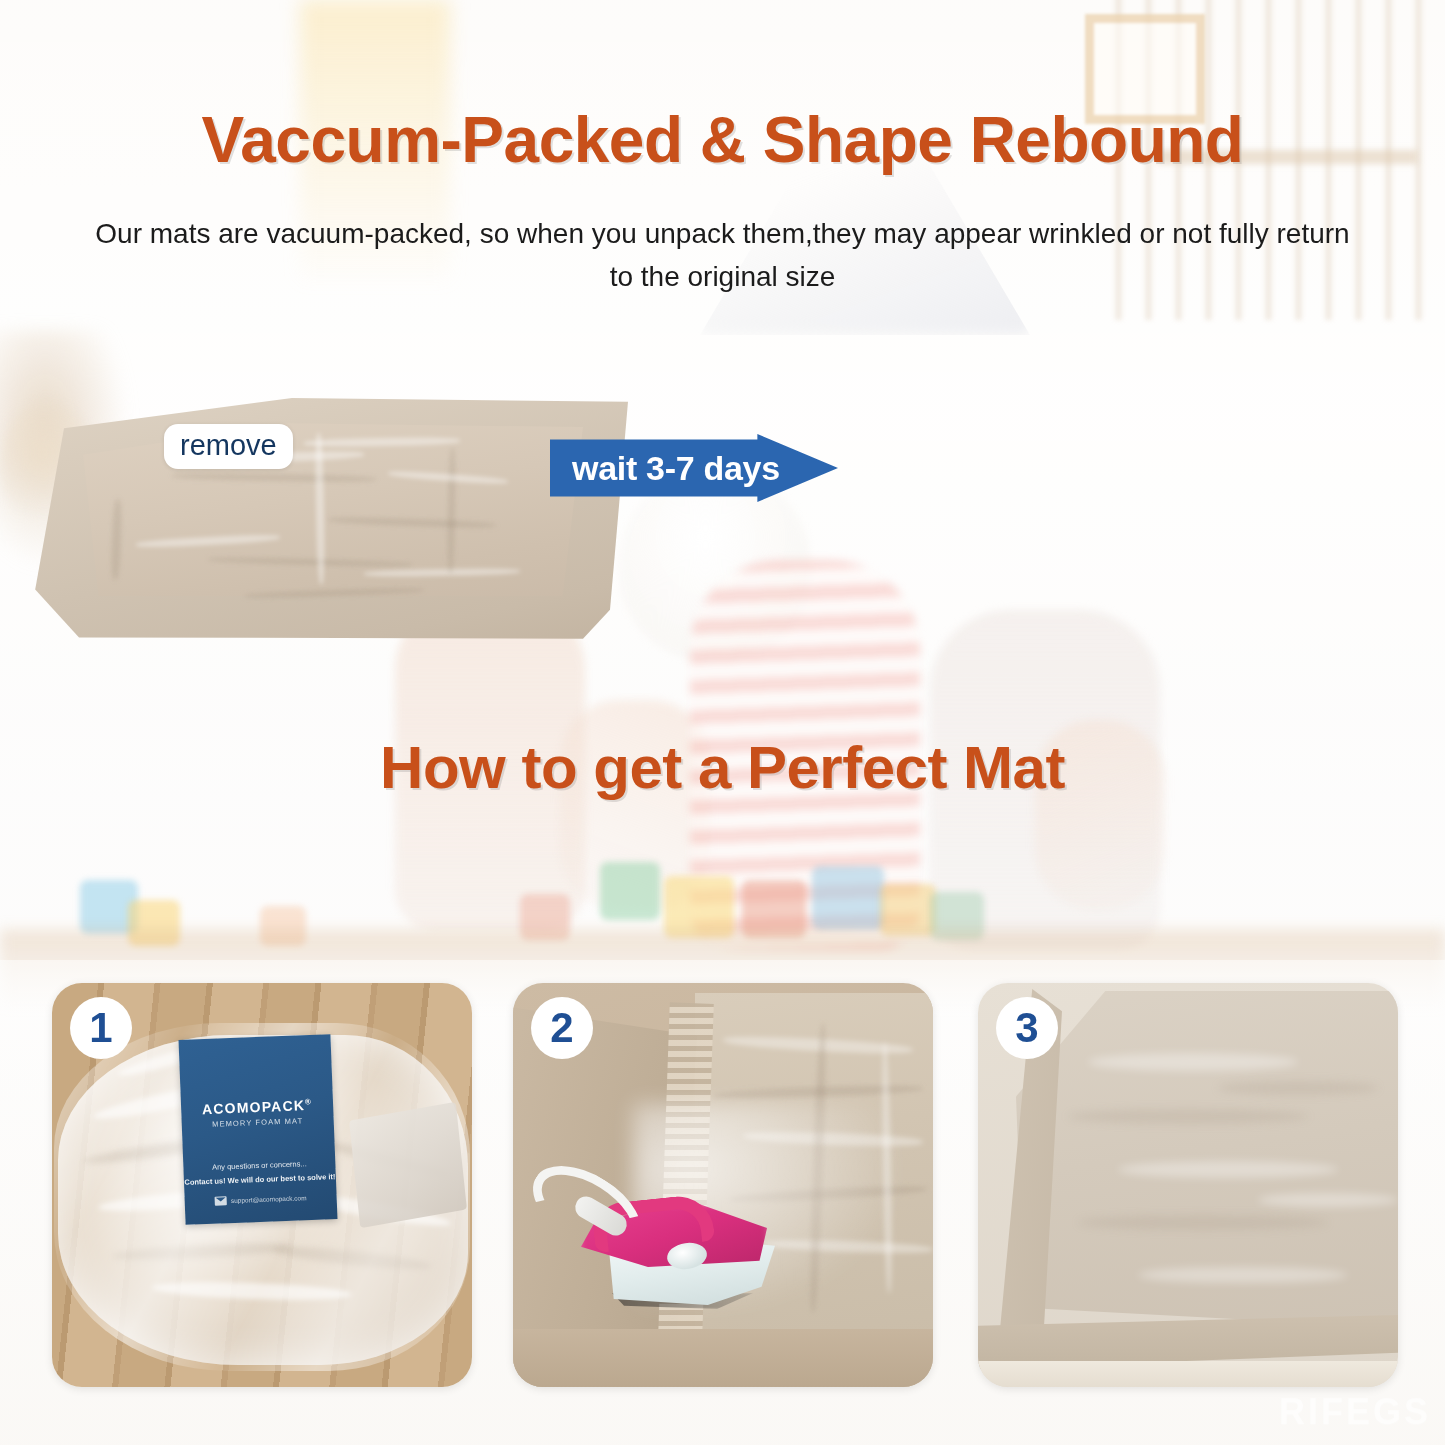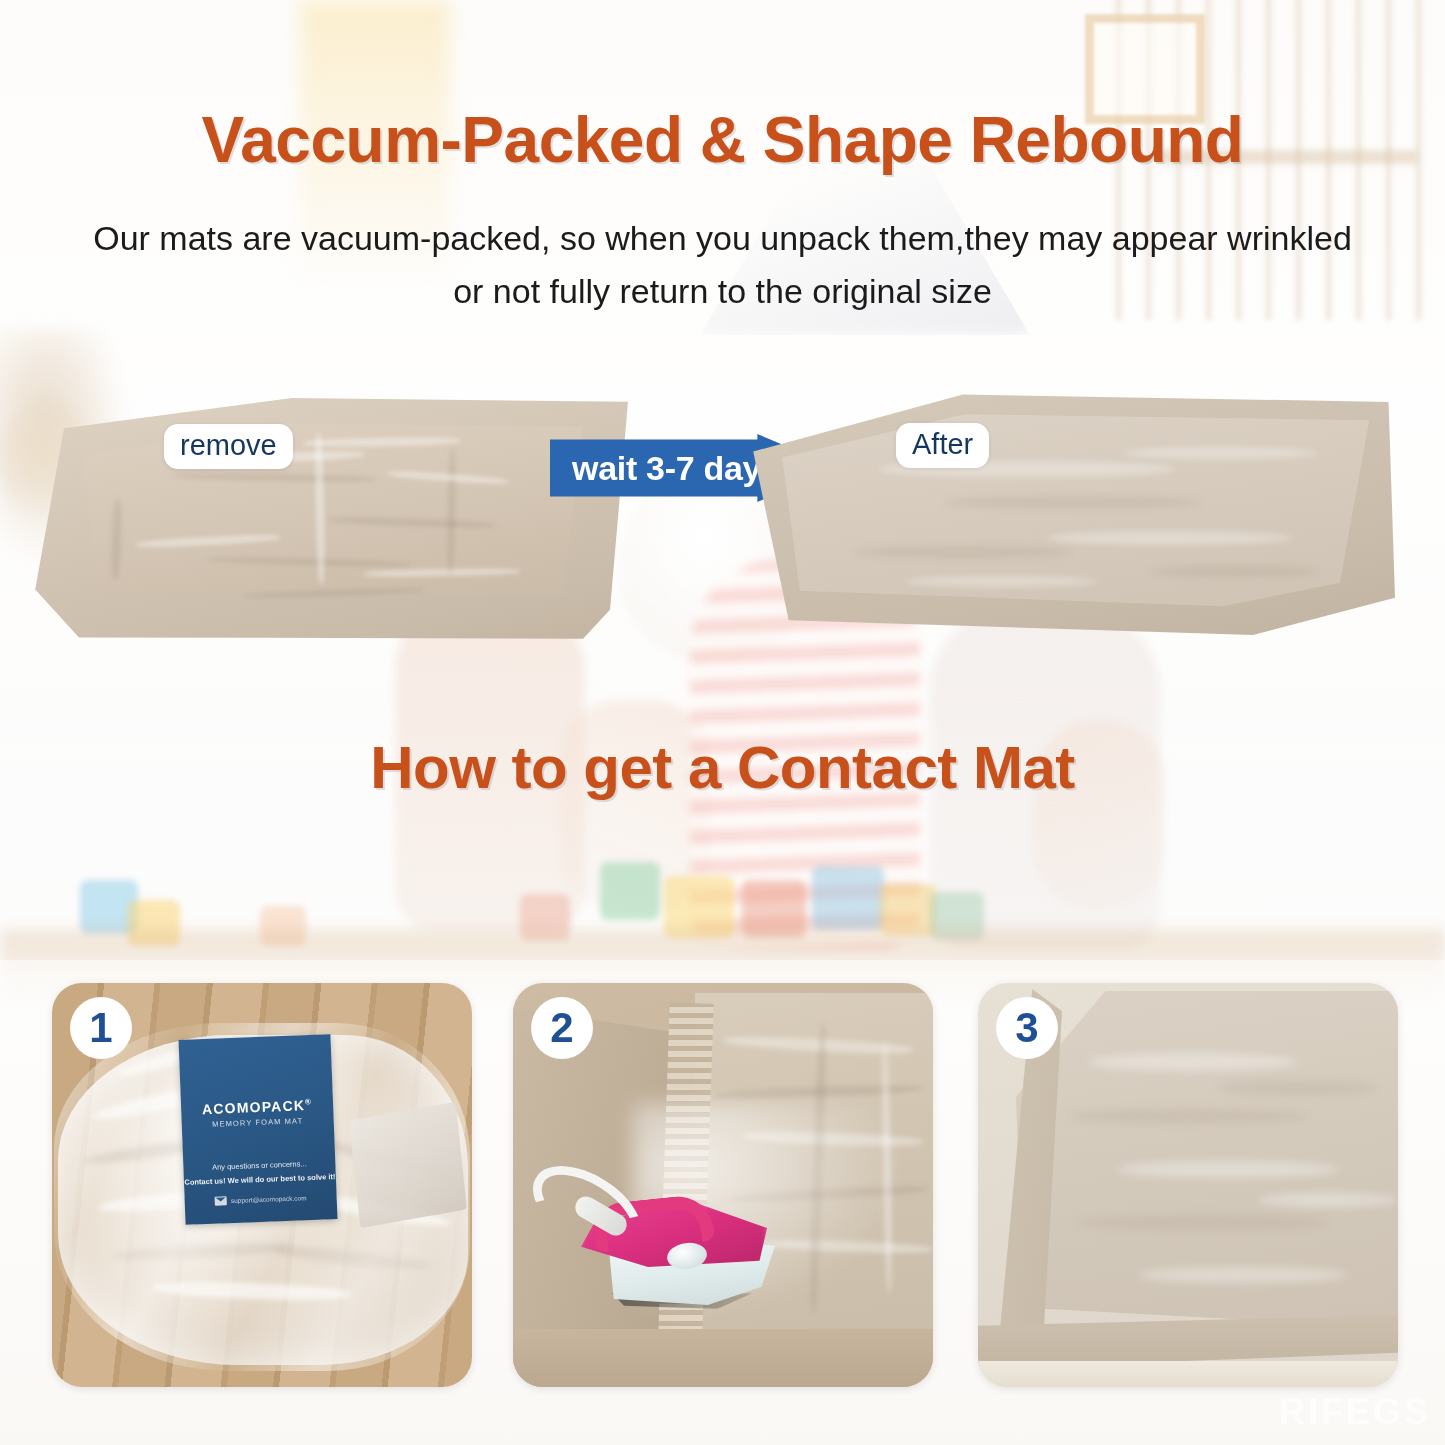--- a/index.html
+++ b/index.html
@@ -138,21 +138,21 @@
     white-space: nowrap;
   }
   #headline-1 { top: 108px; font-size: 64px; line-height: 1.0; }
   #headline-2 { top: 738px; font-size: 60px; line-height: 1.0; }
 
   .subtext {
     position: absolute;
     left: 0; width: 1445px;
     text-align: center;
     color: #1b1b1b;
-    font-size: 34px;
+    font-size: 28px;
     line-height: 1.55;
   }
   #subtext-1 { top: 212px; padding: 0 92px; }
   #subtext-2 { top: 850px; font-size: 33px; }
 
   
   .mat-wrap { position: absolute; }
 
   
   #mat-before {
@@ -524,35 +524,22 @@
       <div class="wr-d" style="left:36%; top:76%; width:30%; height:6px;  transform:rotate(-2deg);"></div>
     </div>
     <div class="pill" id="badge-before" style="left:136px; top:26px;">remove</div>
   </div>
 
   <div id="arrow-banner">
     <div class="arrow-shape"></div>
     <div id="arrow-label">wait 3-7 days</div>
   </div>
 
-  <div class="mat-wrap" id="mat-after">
-    <div class="mat-after-body">
-      <div class="mat-after-inner"></div>
-      <div class="sm" style="left:20%; top:28%; width:46%; height:16px;"></div>
-      <div class="sm-d" style="left:30%; top:42%; width:40%; height:13px;"></div>
-      <div class="sm" style="left:46%; top:56%; width:38%; height:14px;"></div>
-      <div class="sm-d" style="left:16%; top:62%; width:34%; height:12px;"></div>
-      <div class="sm" style="left:58%; top:22%; width:30%; height:12px;"></div>
-      <div class="sm-d" style="left:62%; top:70%; width:26%; height:11px;"></div>
-      <div class="sm" style="left:24%; top:74%; width:30%; height:11px;"></div>
-    </div>
-    <div class="pill" id="badge-after" style="left:146px; top:31px;">After</div>
-  </div>
-
-  <div class="headline" id="headline-2">How to get a Contact Mat</div>
+
+  <div class="headline" id="headline-2">How to get a Perfect Mat</div>
 
 
   <div class="panel" id="panel-1">
     <div class="p1-floor"></div>
     <div class="p1-bag"></div>
 
     <div class="p1-fold" style="left:40px;  top:110px; width:150px; height:16px; transform:rotate(-12deg);"></div>
     <div class="p1-fold-d" style="left:30px;  top:160px; width:170px; height:13px; transform:rotate(-8deg);"></div>
     <div class="p1-fold" style="left:46px;  top:210px; width:160px; height:15px; transform:rotate(-5deg);"></div>
     <div class="p1-fold-d" style="left:60px;  top:262px; width:180px; height:13px; transform:rotate(-3deg);"></div>

